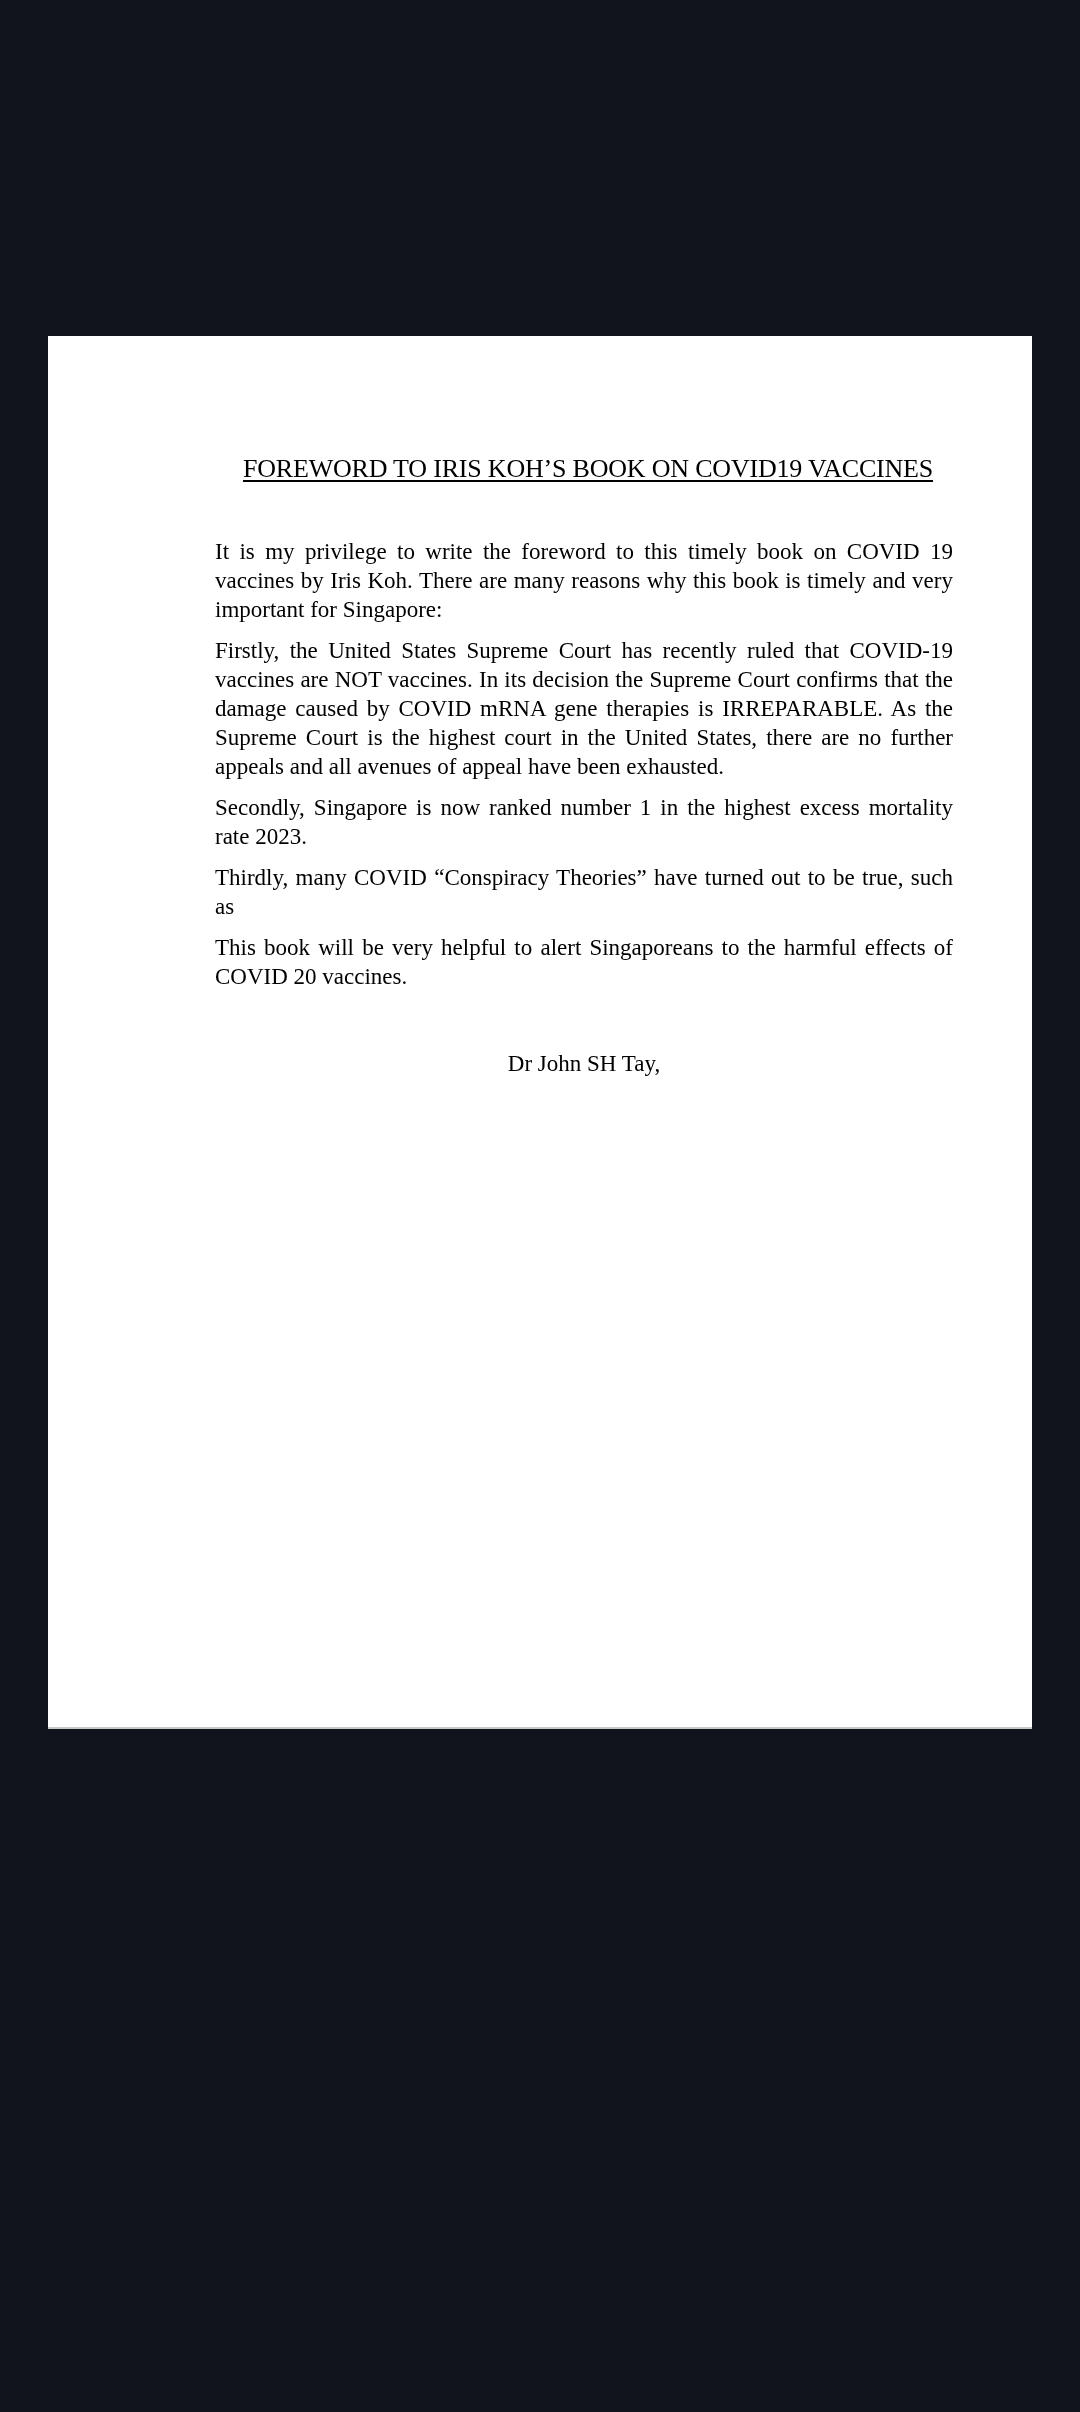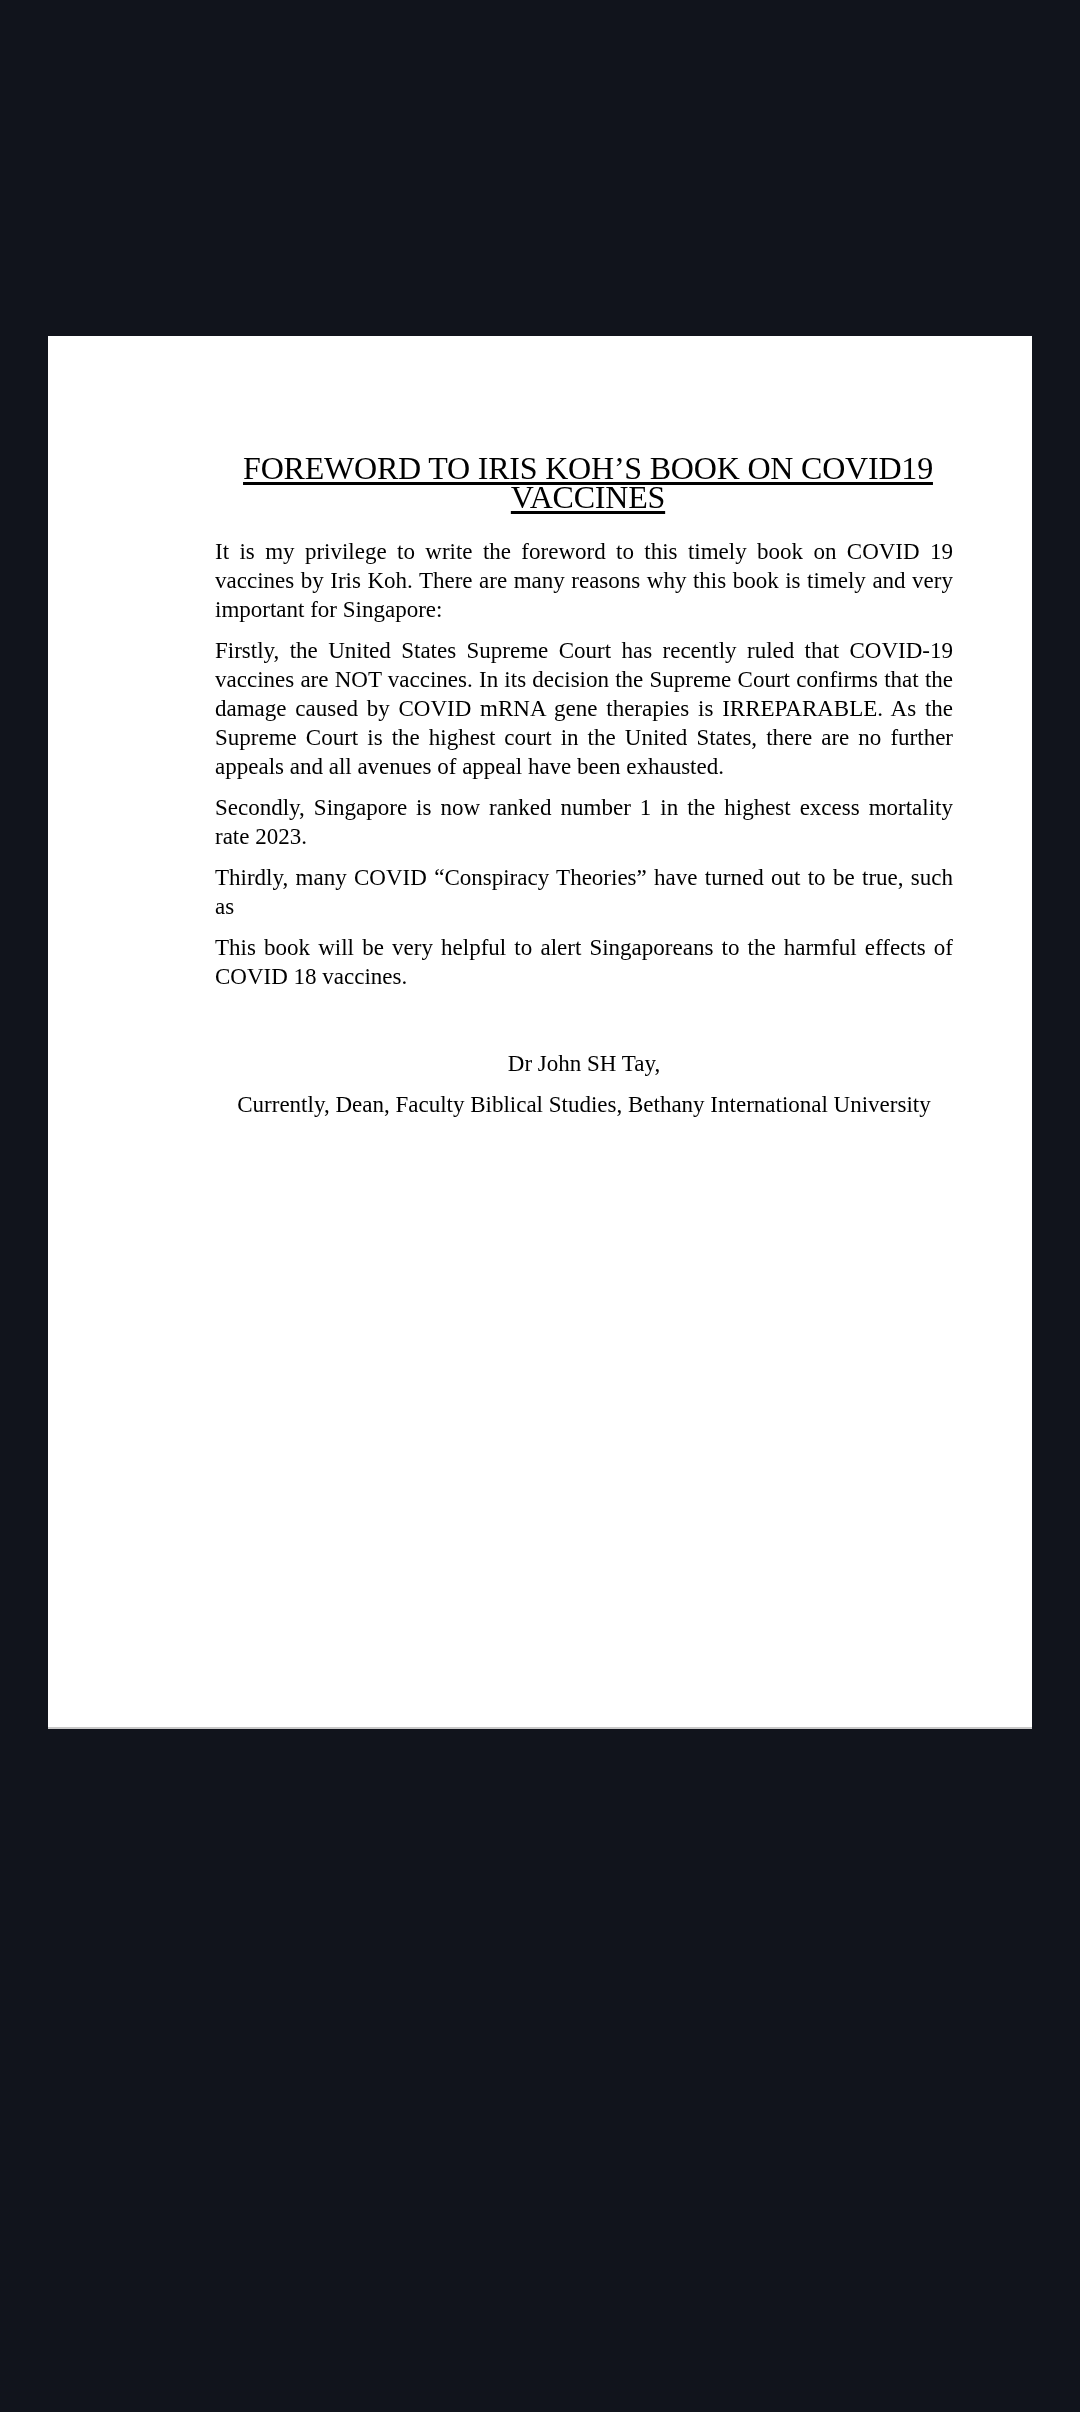--- a/index.html
+++ b/index.html
@@ -22,21 +22,21 @@
     left: 167px; top: 0;
     width: 746px;
     color: #000;
     font-size: 23px;
     line-height: 29px;
   }
   .title {
     position: absolute;
     top: 118px; left: 0; width: 746px;
     text-align: center;
-    font-size: 32px;
+    font-size: 26px;
     text-decoration: underline;
     text-underline-offset: 3px;
     letter-spacing: -0.2px;
   }
   .body-text { position: absolute; top: 201px; left: 0; width: 746px; }
   p { margin: 0 8px 12px 0; text-align: justify; }
   p b { font-weight: normal; }
   .list { margin: 0 0 12px 0; padding: 0; list-style: none; }
   .list li { margin: 0 0 12px 59px; text-align: left; white-space: nowrap; }
   .spacer { height: 46px; }
@@ -53,23 +53,22 @@
       <p>It is my privilege to write the foreword to this timely book on COVID 19 vaccines by Iris Koh. There are many reasons why this book is timely and very important for Singapore:</p>
 
       <p><b>Firstly</b><span>, the United States Supreme Court has recently ruled that COVID-19 vaccines are NOT vaccines. In its decision the Supreme Court confirms that the damage caused by COVID mRNA gene therapies is IRREPARABLE. As the Supreme Court is the highest court in the United States, there are no further appeals and all avenues of appeal have been exhausted.</span></p>
 
       <p><b>Secondly</b><span>, Singapore is now ranked number 1 in the highest excess mortality rate 2023.</span></p>
 
       <p><b>Thirdly</b><span>, many COVID “Conspiracy Theories” have turned out to be true, such as</span></p>
 
 
 
-      <p>This book will be very helpful to alert Singaporeans to the harmful effects of COVID 18 vaccines.</p>
+      <p>This book will be very helpful to alert Singaporeans to the harmful effects of COVID 20 vaccines.</p>
 
       <div class="spacer"></div>
 
       <div class="sig">
         <p>Dr John SH Tay,</p>
-        <p>Currently, Dean, Faculty Biblical Studies, Bethany International University</p>
       </div>
     </div>
   </div>
 </div>
 
 </body></html>

